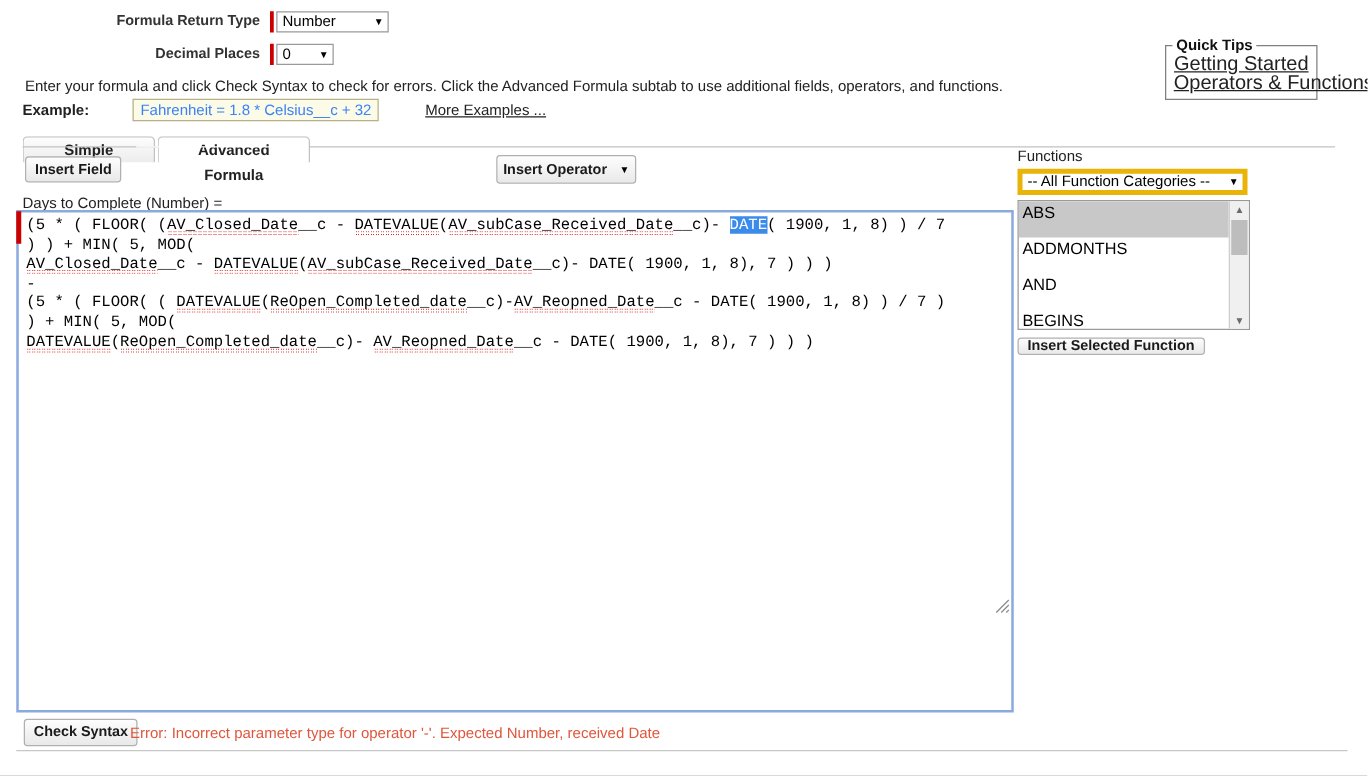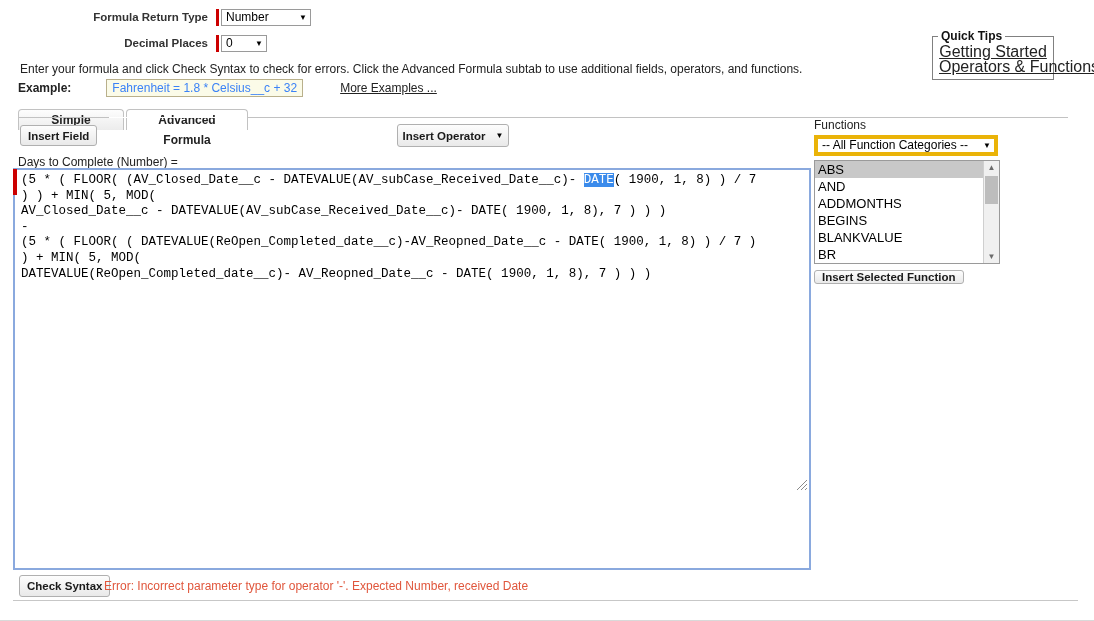--- a/index.html
+++ b/index.html
@@ -323,21 +323,21 @@
   }
   .func-list-items {
     flex: 1;
     padding: 0;
     margin: 0;
     list-style: none;
   }
   .func-item {
     font-size: 13px;
     line-height: 17px;
-    height: 17px;
+    height: 29px;
     padding-left: 3px;
     color: #000000;
     white-space: nowrap;
     cursor: pointer;
     font-family: "Liberation Sans", sans-serif;
   }
   .func-item.selected {
     background: #c8c8c8;
   }
   .func-scroll {
@@ -482,22 +482,22 @@
   <div class="functions-title">Functions</div>
 
   <div class="fake-select" id="function-category-select">
     <span class="sel-val">-- All Function Categories --</span>
     <span class="sel-arrow">▼</span>
   </div>
 
   <div class="func-list">
     <ul class="func-list-items" id="function-list-items">
         <li class="func-item selected">ABS</li>
+        <li class="func-item">ADDMONTHS</li>
         <li class="func-item">AND</li>
-        <li class="func-item">ADDMONTHS</li>
         <li class="func-item">BEGINS</li>
         <li class="func-item">BLANKVALUE</li>
         <li class="func-item">BR</li>
       </ul>
     <div class="func-scroll">
       <div class="scroll-arrow up">▲</div>
       <div class="scroll-thumb"></div>
       <div class="scroll-arrow down">▼</div>
     </div>
   </div>

